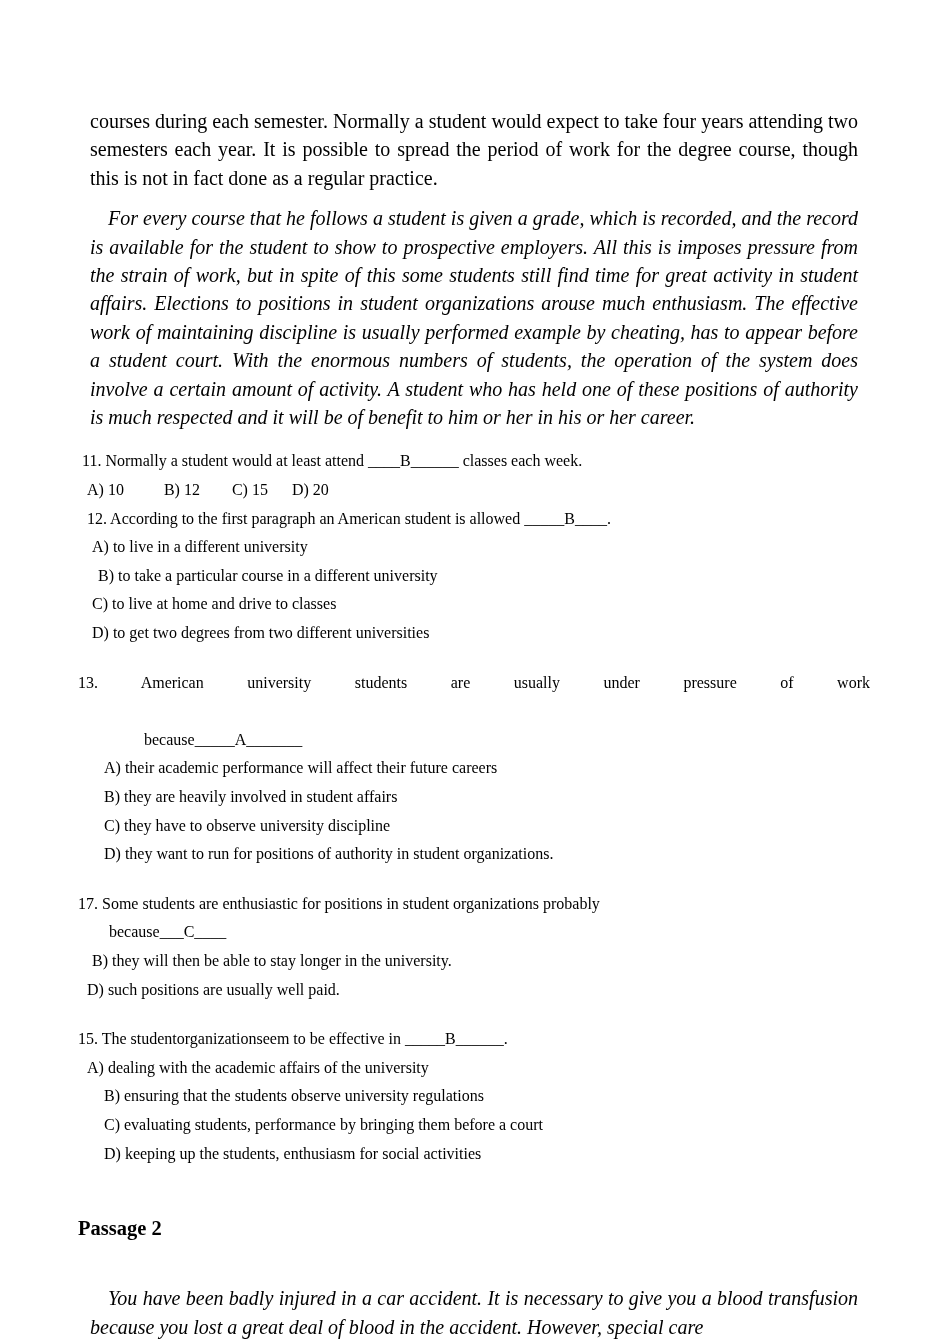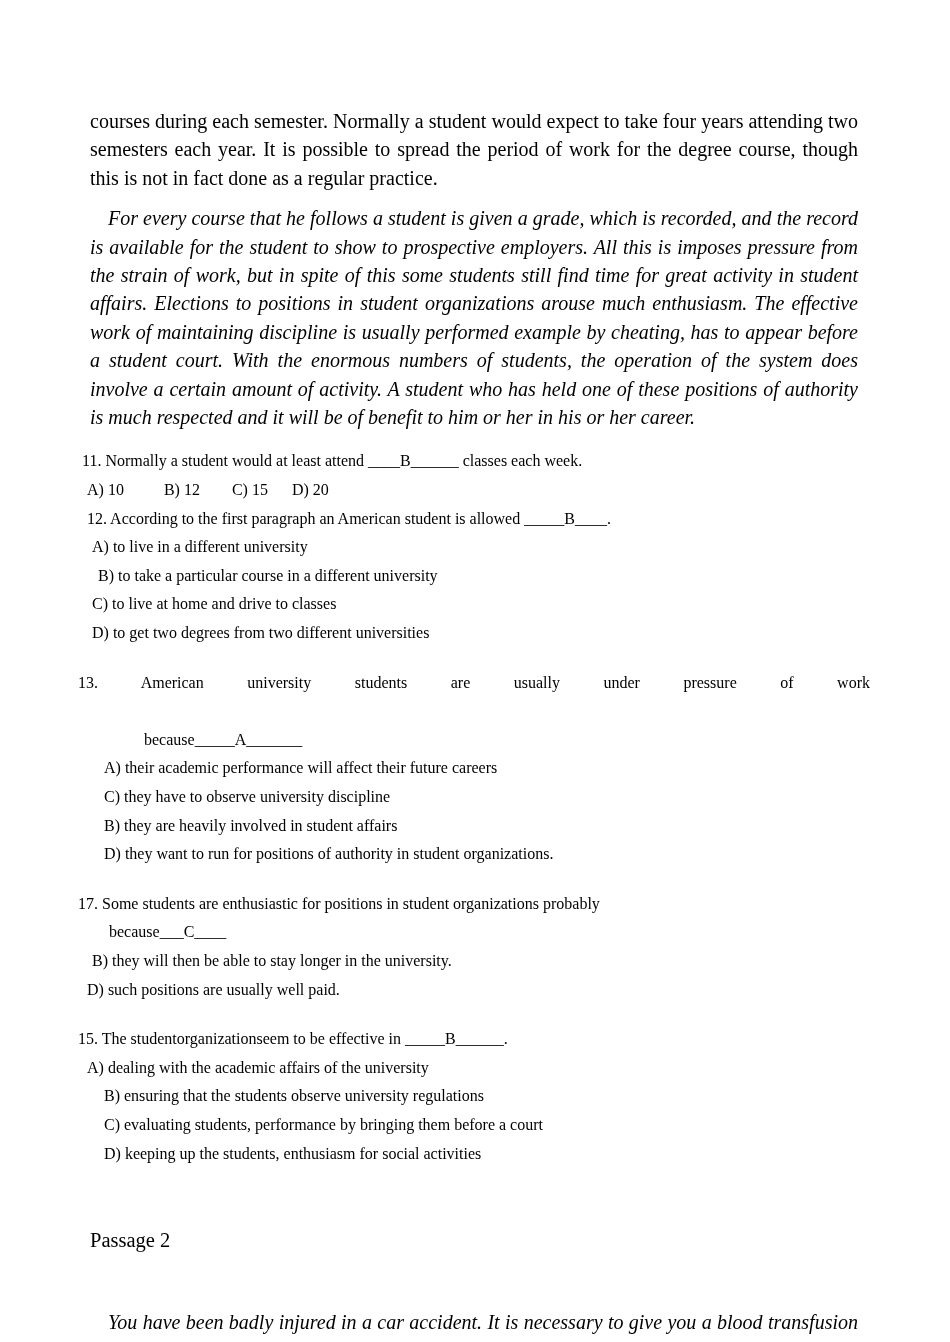--- a/index.html
+++ b/index.html
@@ -65,23 +65,23 @@
   .i0  { padding-left: 0px; margin-top: 21px; }
   .i1  { padding-left: 4px; }
   .i2  { padding-left: 9px; }
   .i3  { padding-left: 14px; }
   .i4  { padding-left: 20px; }
   .i5  { padding-left: 26px; }
   .i7  { padding-left: 38px; }
 
   .passage-head {
     font-size: 20.5px;
-    font-weight: normal;
+    font-weight: bold;
     line-height: 28px;
-    margin: 12px;
+    margin: 0;
   }
 
   .gap-before-passage { height: 46px; }
   .gap-after-passage  { height: 30px; }
   .gap-q11            { height: 4px; }
 </style>
 </head>
 <body>
 
 <div class="page">
@@ -98,22 +98,22 @@
 
     <div class="q-line i2">12. According to the first paragraph an American student is allowed _____B____.</div>
     <div class="q-line i3">A) to live in a different university</div>
     <div class="q-line i4">B) to take a particular course in a different university</div>
     <div class="q-line i3">C) to live at home and drive to classes</div>
     <div class="q-line i3">D) to get two degrees from two different universities</div>
 
     <div class="q-line i0 justified-force">13.   American   university   students   are   usually   under   pressure   of   work</div>
     <div class="q-line i7" style="padding-left:66px;">because_____A_______</div>
     <div class="q-line i5">A) their academic performance will affect their future careers</div>
+    <div class="q-line i5">B) they are heavily involved in student affairs</div>
     <div class="q-line i5">C) they have to observe university discipline</div>
-    <div class="q-line i5">B) they are heavily involved in student affairs</div>
     <div class="q-line i5">D) they want to run for positions of authority in student organizations.</div>
 
     <div class="q-line i0">17. Some students are enthusiastic for positions in student organizations probably</div>
     <div class="q-line" style="padding-left:31px;">because___C____</div>
     <div class="q-line i3">B) they will then be able to stay longer in the university.</div>
     <div class="q-line i2">D) such positions are usually well paid.</div>
 
     <div class="q-line i0">15. The studentorganizationseem to be effective in _____B______.</div>
     <div class="q-line i2">A) dealing with the academic affairs of the university</div>
     <div class="q-line i5">B) ensuring that the students observe university regulations</div>

